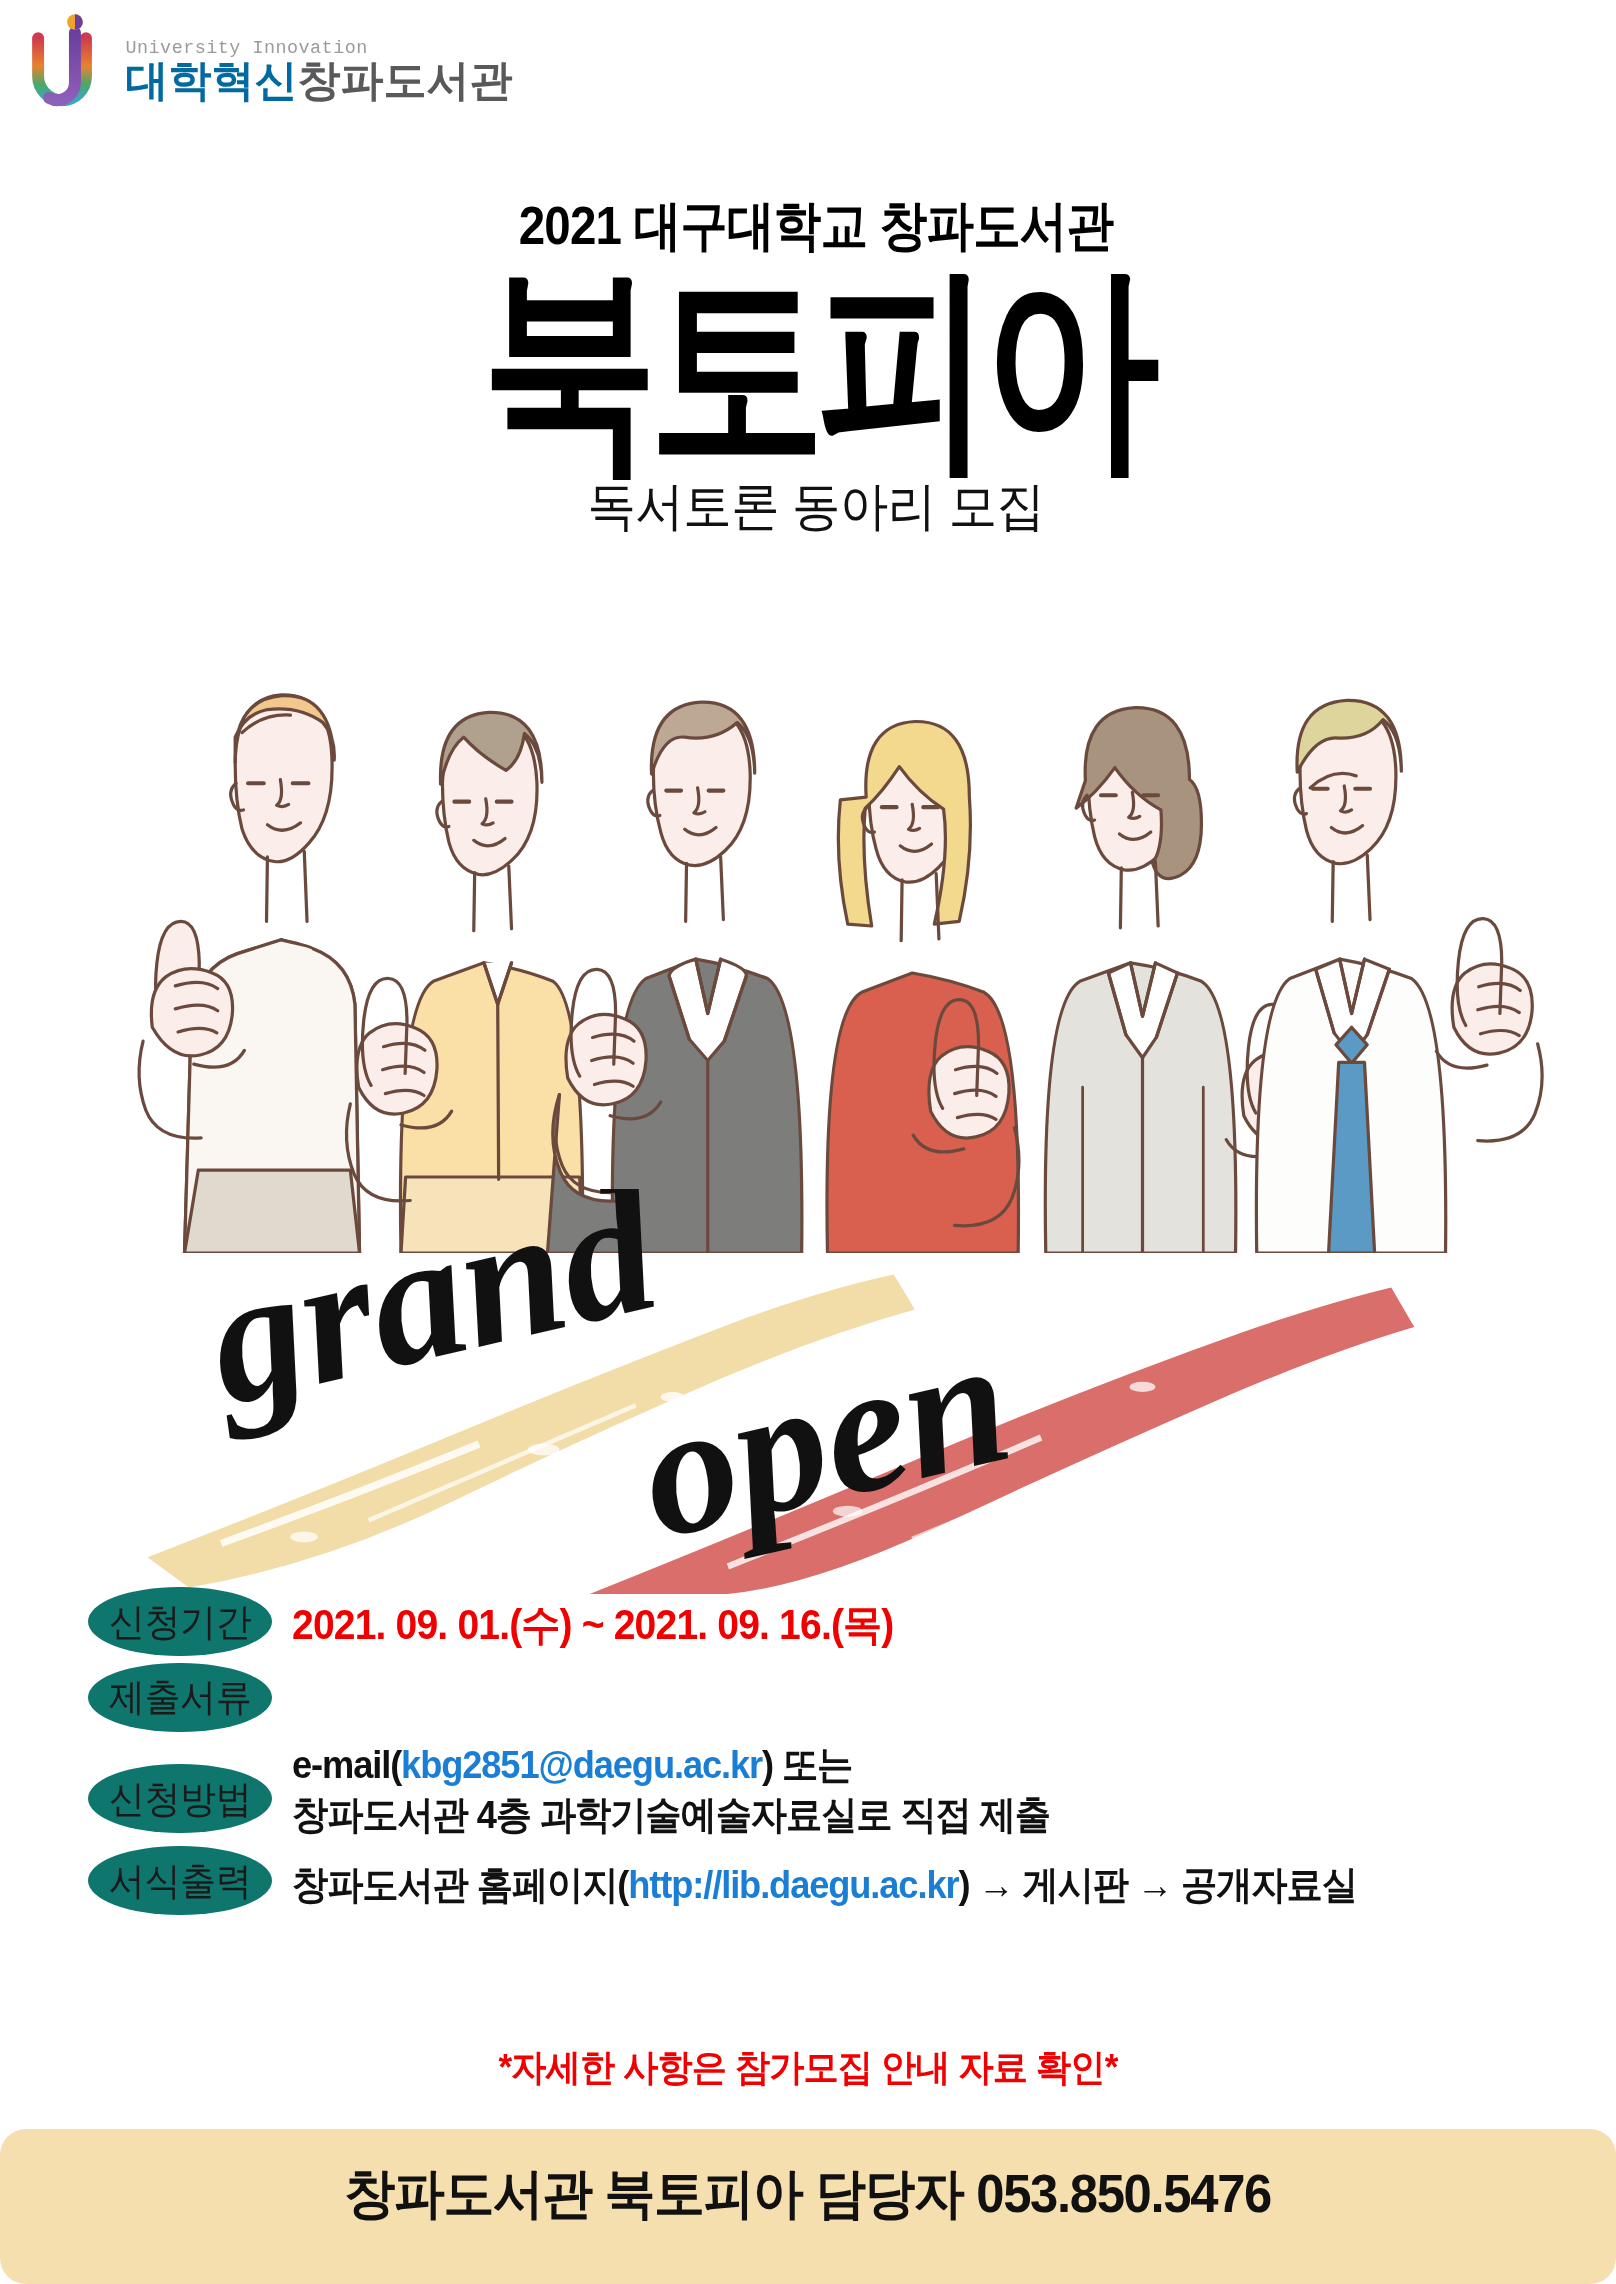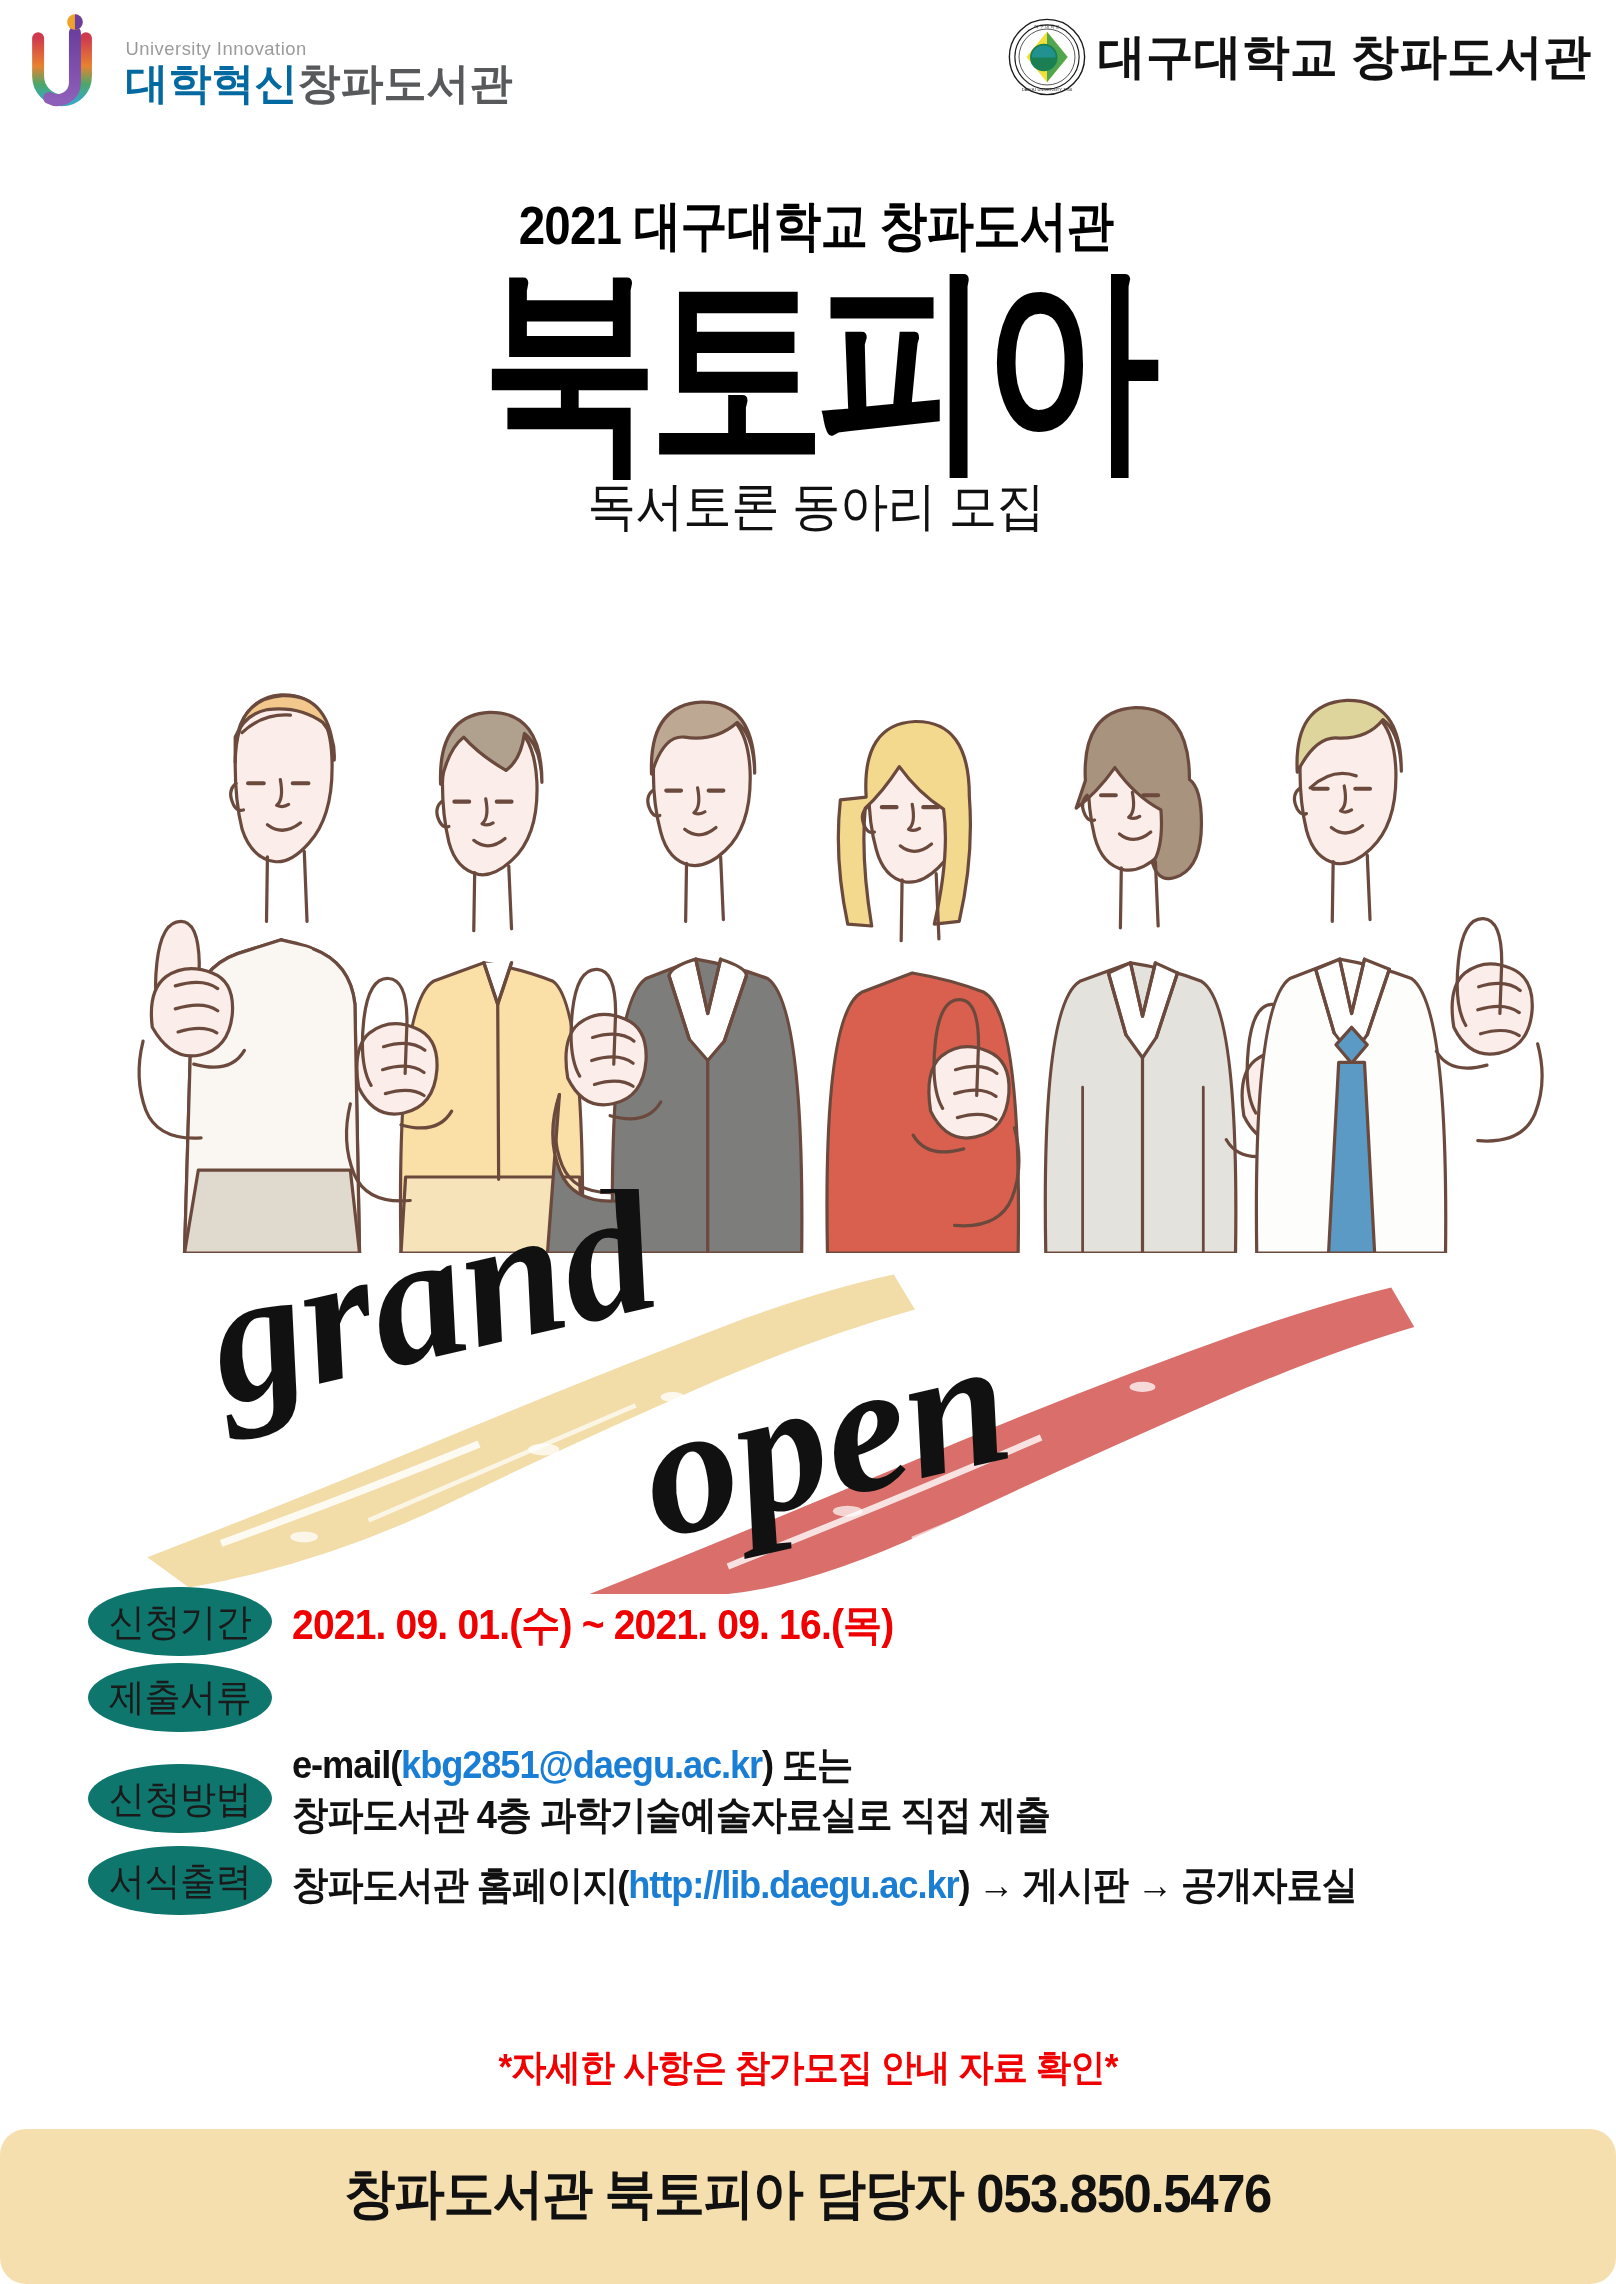--- a/index.html
+++ b/index.html
@@ -9,21 +9,21 @@
     font-family:"Liberation Sans","DejaVu Sans",sans-serif;
     position:relative;overflow:hidden;
   }
 
   
   .header{position:absolute;top:0;left:0;width:1616px;height:129px;}
 
   .logo-ui{position:absolute;left:28px;top:14px;display:flex;align-items:flex-end;}
   .ui-mark{position:relative;width:92px;height:97px;flex:none;}
   .ui-mark svg{display:block;}
-  .ui-words{margin-left:5.5px;padding-bottom:6.5px;}
+  .ui-words{margin-left:5.5px;padding-bottom:6.5px;font-family:Liberation Mono, monospace;}
   .ui-tagline{font-size:18.4px;color:#9b9b9b;letter-spacing:0.5px;line-height:1;margin-bottom:2.8px;}
   .ui-kor{font-size:43px;font-weight:bold;line-height:1;white-space:nowrap;}
   .ui-kor .red{color:#0369a1;}
   .ui-kor .gray{color:#58595b;}
 
   .logo-lib{position:absolute;right:25px;top:17.5px;display:flex;align-items:center;}
   .seal{width:78px;height:78px;flex:none;}
   .lib-name{font-size:48px;font-weight:bold;color:#111;margin-left:12px;line-height:1;white-space:nowrap;}
 
   
@@ -116,38 +116,20 @@
         <ellipse cx="102" cy="17" rx="17" ry="17" fill="#f0a32a"></ellipse>
         <path d="M102 0 A17 17 0 0 1 102 34 Z" fill="#6b3f9e"></path>
       </svg>
     </div>
     <div class="ui-words">
       <div class="ui-tagline">University Innovation</div>
       <div class="ui-kor"><span class="red">대학혁신</span><span class="gray">창파도서관</span></div>
     </div>
   </div>
 
-  <div class="logo-lib">
-    <div class="seal">
-      <svg viewBox="0 0 170 170" width="78" height="78">
-        <circle cx="85" cy="85" r="82" fill="#fff" stroke="#1a1a1a" stroke-width="3"></circle>
-        <circle cx="85" cy="85" r="70" fill="#fff" stroke="#1a1a1a" stroke-width="2.5"></circle>
-        <circle cx="85" cy="85" r="61" fill="#fff" stroke="#1a1a1a" stroke-width="1.6"></circle>
-        <path d="M85 30 L130 85 L85 140 L40 85 Z" fill="#f2e03a"></path>
-        <path d="M85 30 L130 85 L85 140 Z" fill="#4fa64f"></path>
-        <circle cx="78" cy="86" r="30" fill="#1a7f52"></circle>
-        <path d="M52 86 A26 26 0 0 1 104 86 Z" fill="#2aa3c4" opacity=".55"></path>
-        <g fill="#1a1a1a" font-size="9" font-family="Liberation Sans, sans-serif">
-          <text x="85" y="21" text-anchor="middle">대 구 대 학 교</text>
-          <text x="85" y="160" text-anchor="middle">DAEGU UNIVERSITY 1956</text>
-        </g>
-      </svg>
-    </div>
-    <div class="lib-name">대구대학교 창파도서관</div>
-  </div>
 </div>
 
 <div class="title-block">
   <div class="eyebrow">2021 대구대학교 창파도서관</div>
   <div class="big-title">북토피아</div>
   <div class="sub-title">독서토론 동아리 모집</div>
 </div>
 
 <div class="illus">
   <svg viewBox="0 0 3180 1420" preserveAspectRatio="xMidYMid meet">

